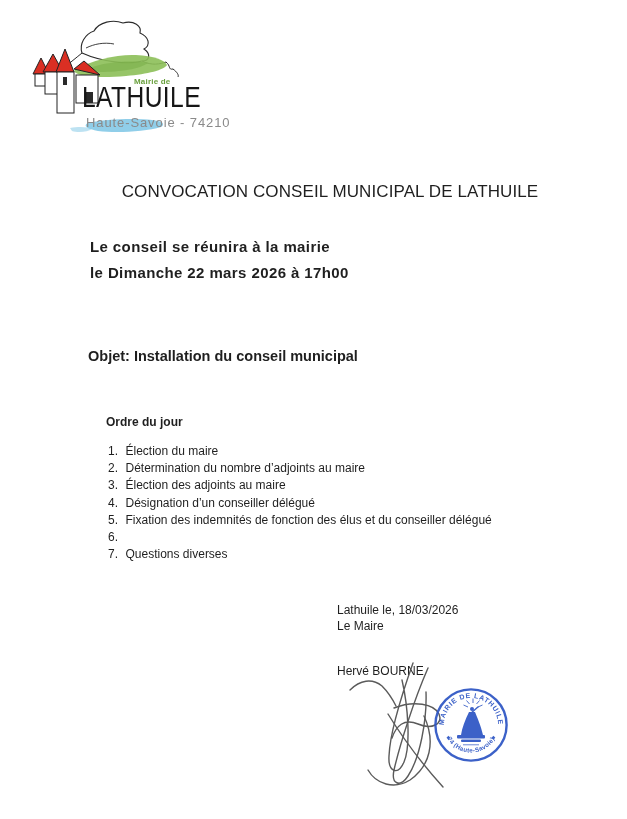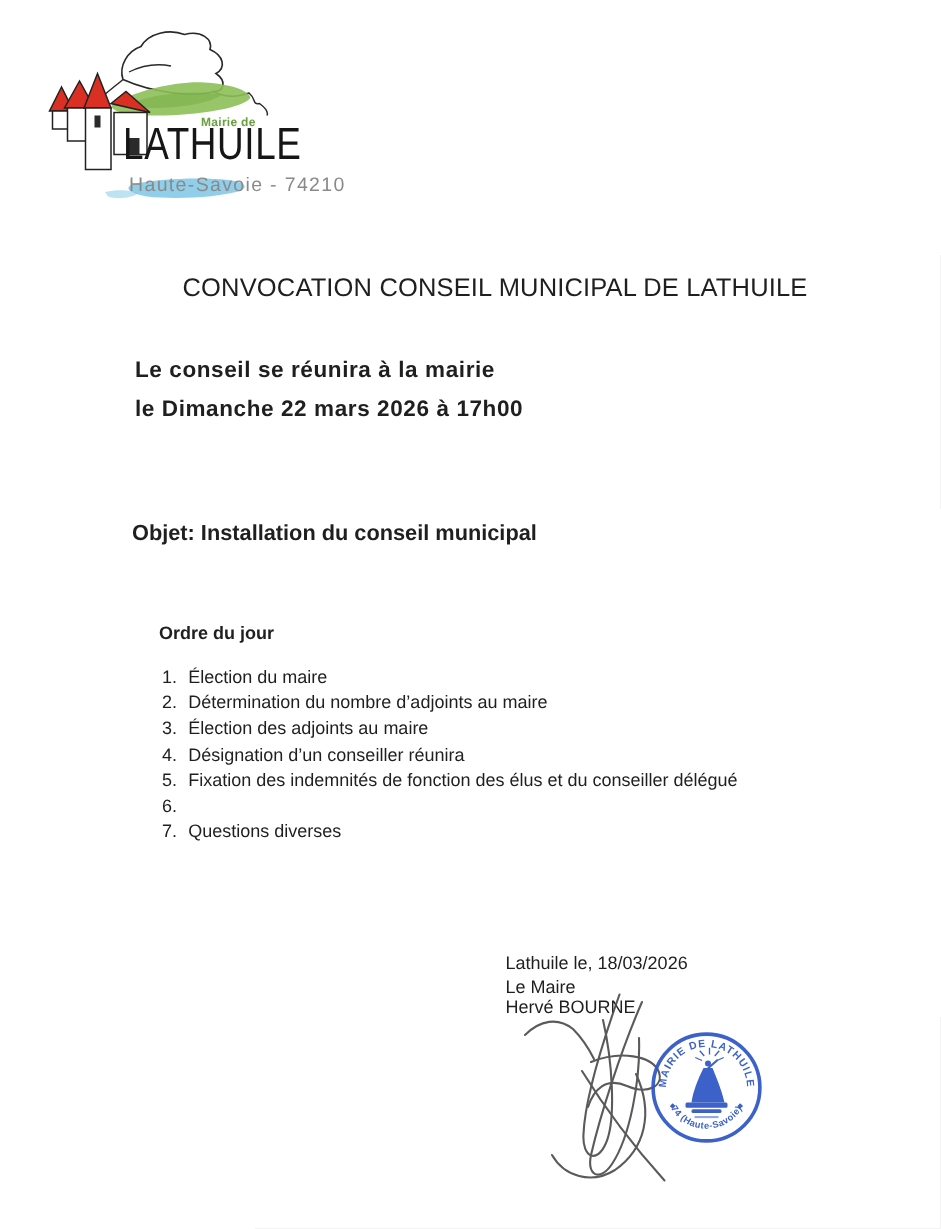--- a/index.html
+++ b/index.html
@@ -53,21 +53,21 @@
   ol.agenda{
     position:absolute;left:108px;top:443px;width:470px;
     margin:0;padding:0;list-style:none;
     font-size:12px;line-height:17.2px;
   }
   ol.agenda li{display:flex;}
   ol.agenda .num{flex:0 0 17.5px;}
   
   .closing{
     position:absolute;left:337px;top:602px;
-    font-size:12px;line-height:16px;margin-top:32px;
+    font-size:12px;line-height:16px;
   }
   .signatory-name{
     position:absolute;left:337px;top:664px;
     font-size:12px;white-space:nowrap;
   }
   .signature-svg{position:absolute;left:344px;top:656px;}
   .stamp-svg{position:absolute;left:432px;top:686px;}
 </style>
 </head>
 <body>
@@ -132,21 +132,21 @@
         <span class="txt">Détermination du nombre d’adjoints au maire</span>
       </li>
 
       <li>
         <span class="num">3.</span>
         <span class="txt">Élection des adjoints au maire</span>
       </li>
 
       <li>
         <span class="num">4.</span>
-        <span class="txt">Désignation d’un conseiller réunira</span>
+        <span class="txt">Désignation d’un conseiller délégué</span>
       </li>
 
       <li>
         <span class="num">5.</span>
         <span class="txt">Fixation des indemnités de fonction des élus et du conseiller délégué</span>
       </li>
 
       <li>
         <span class="num">6.</span>
       </li>

